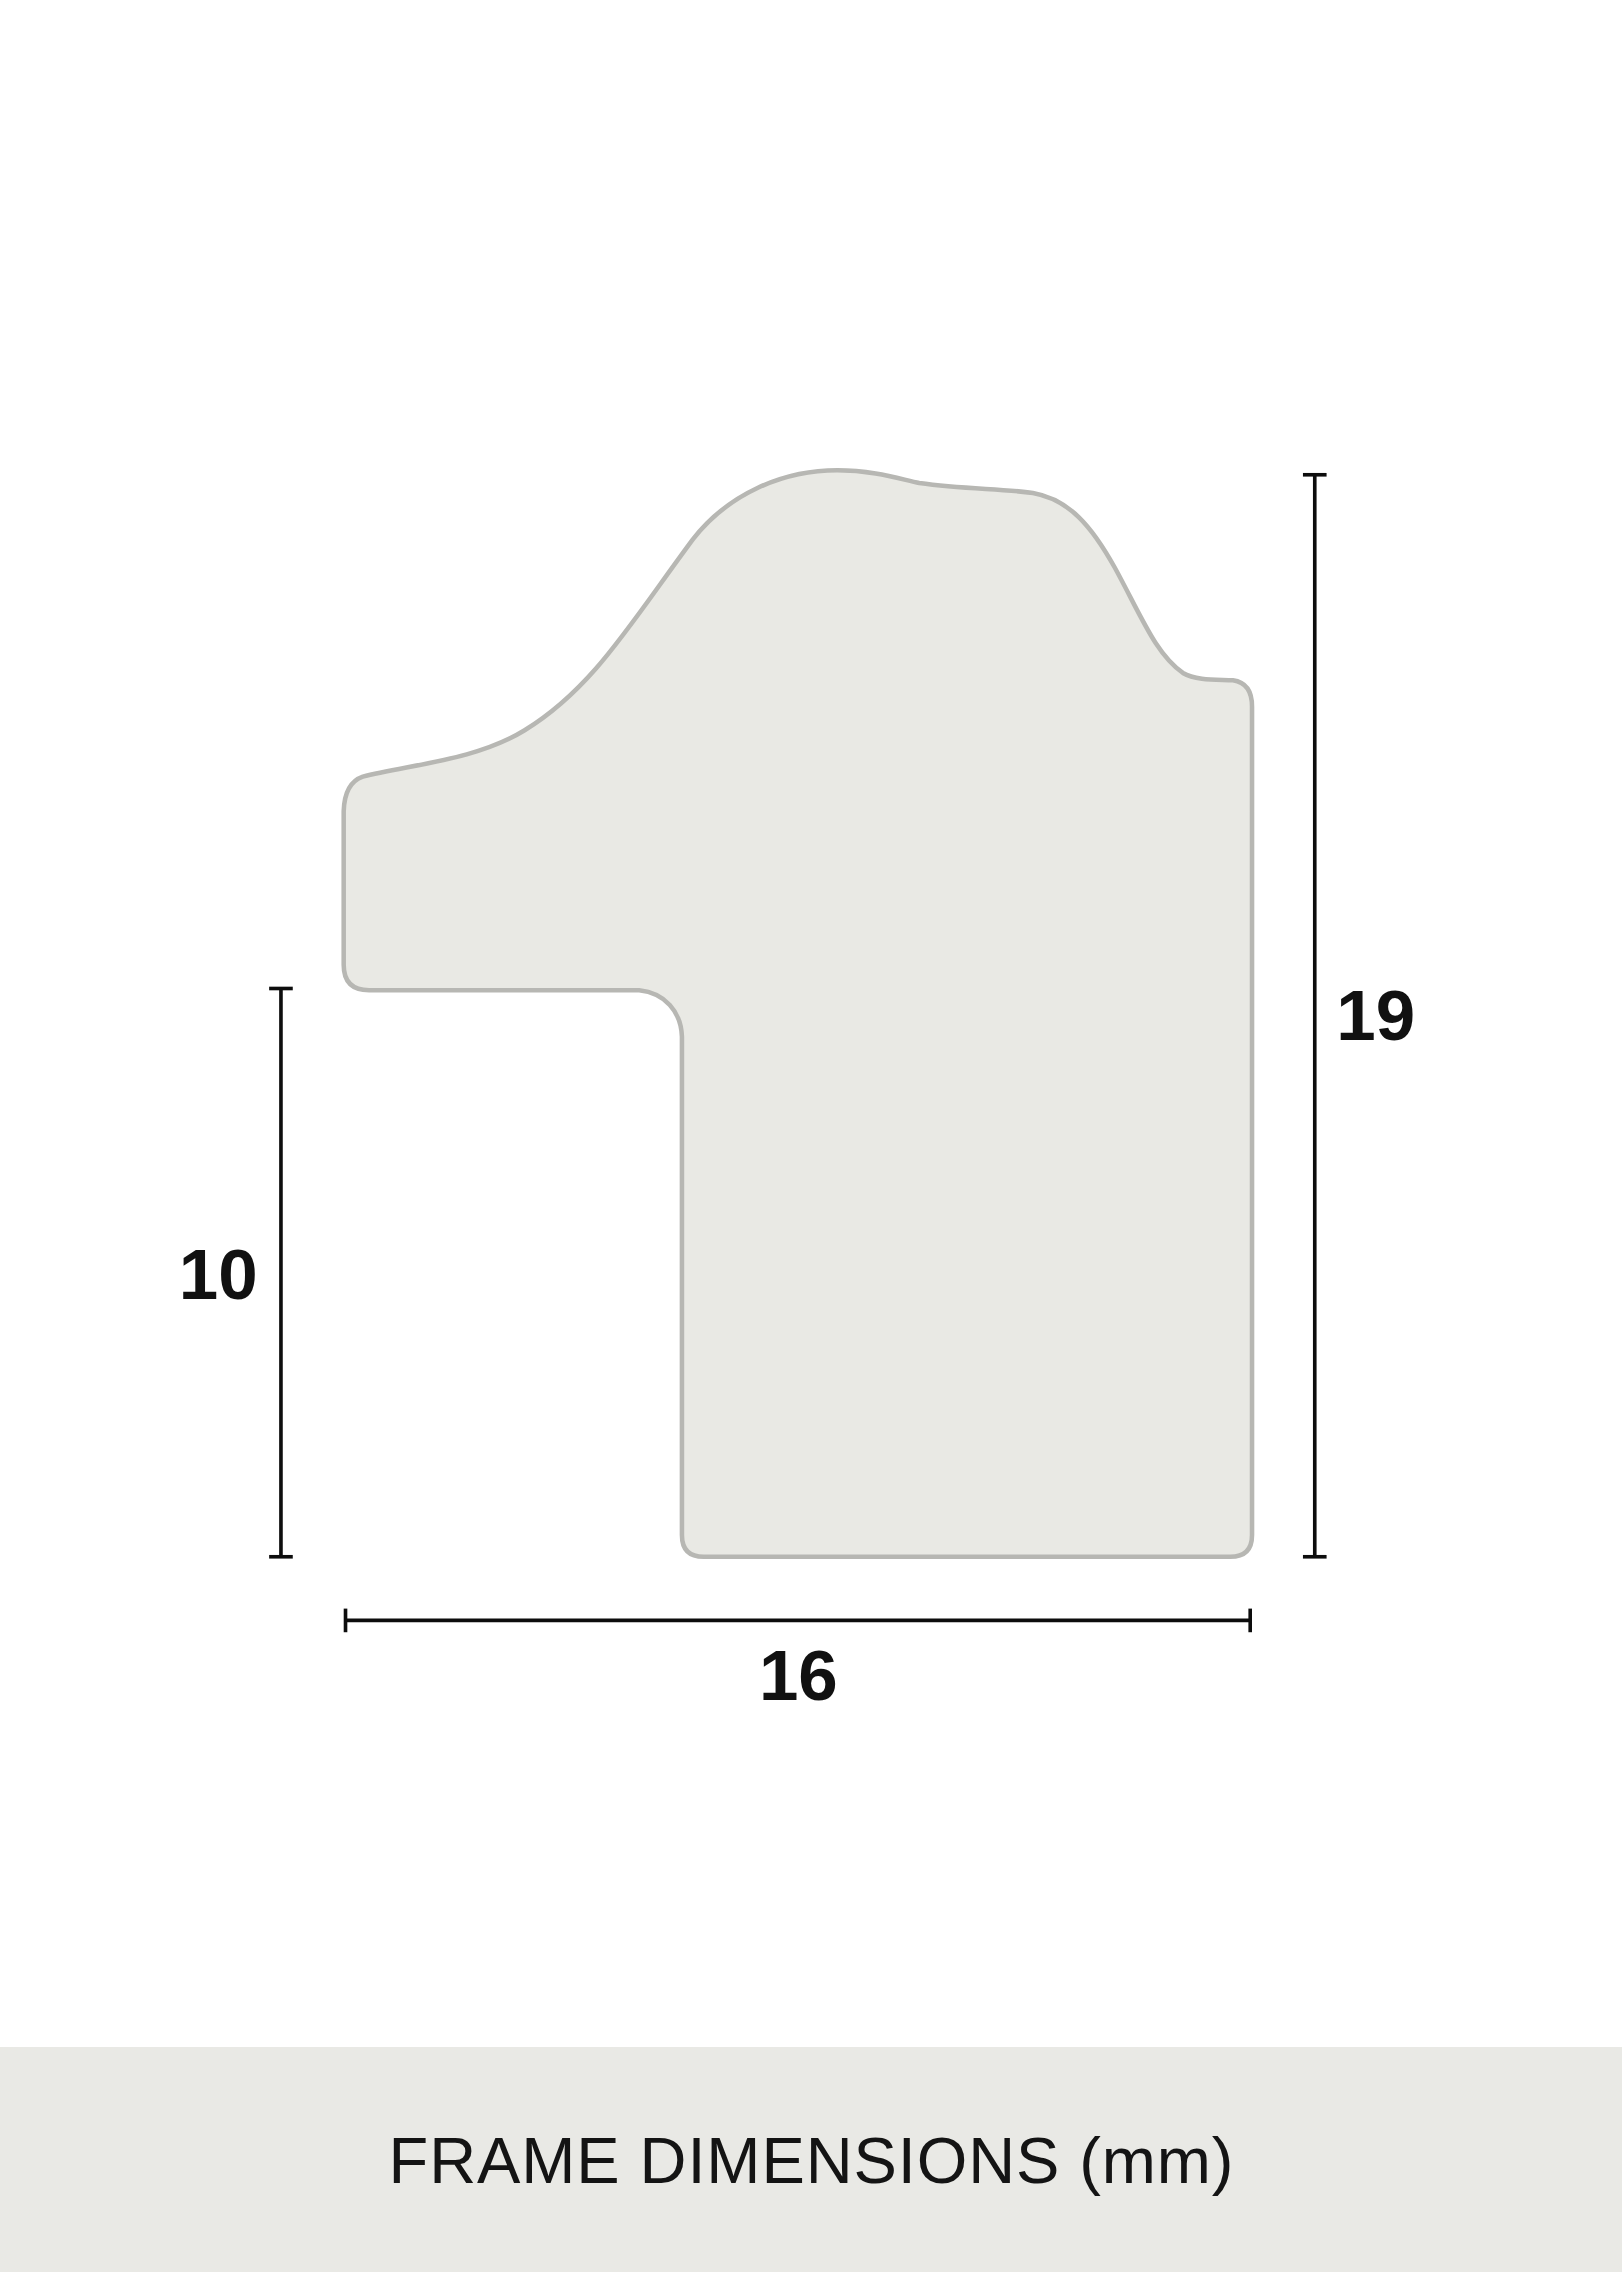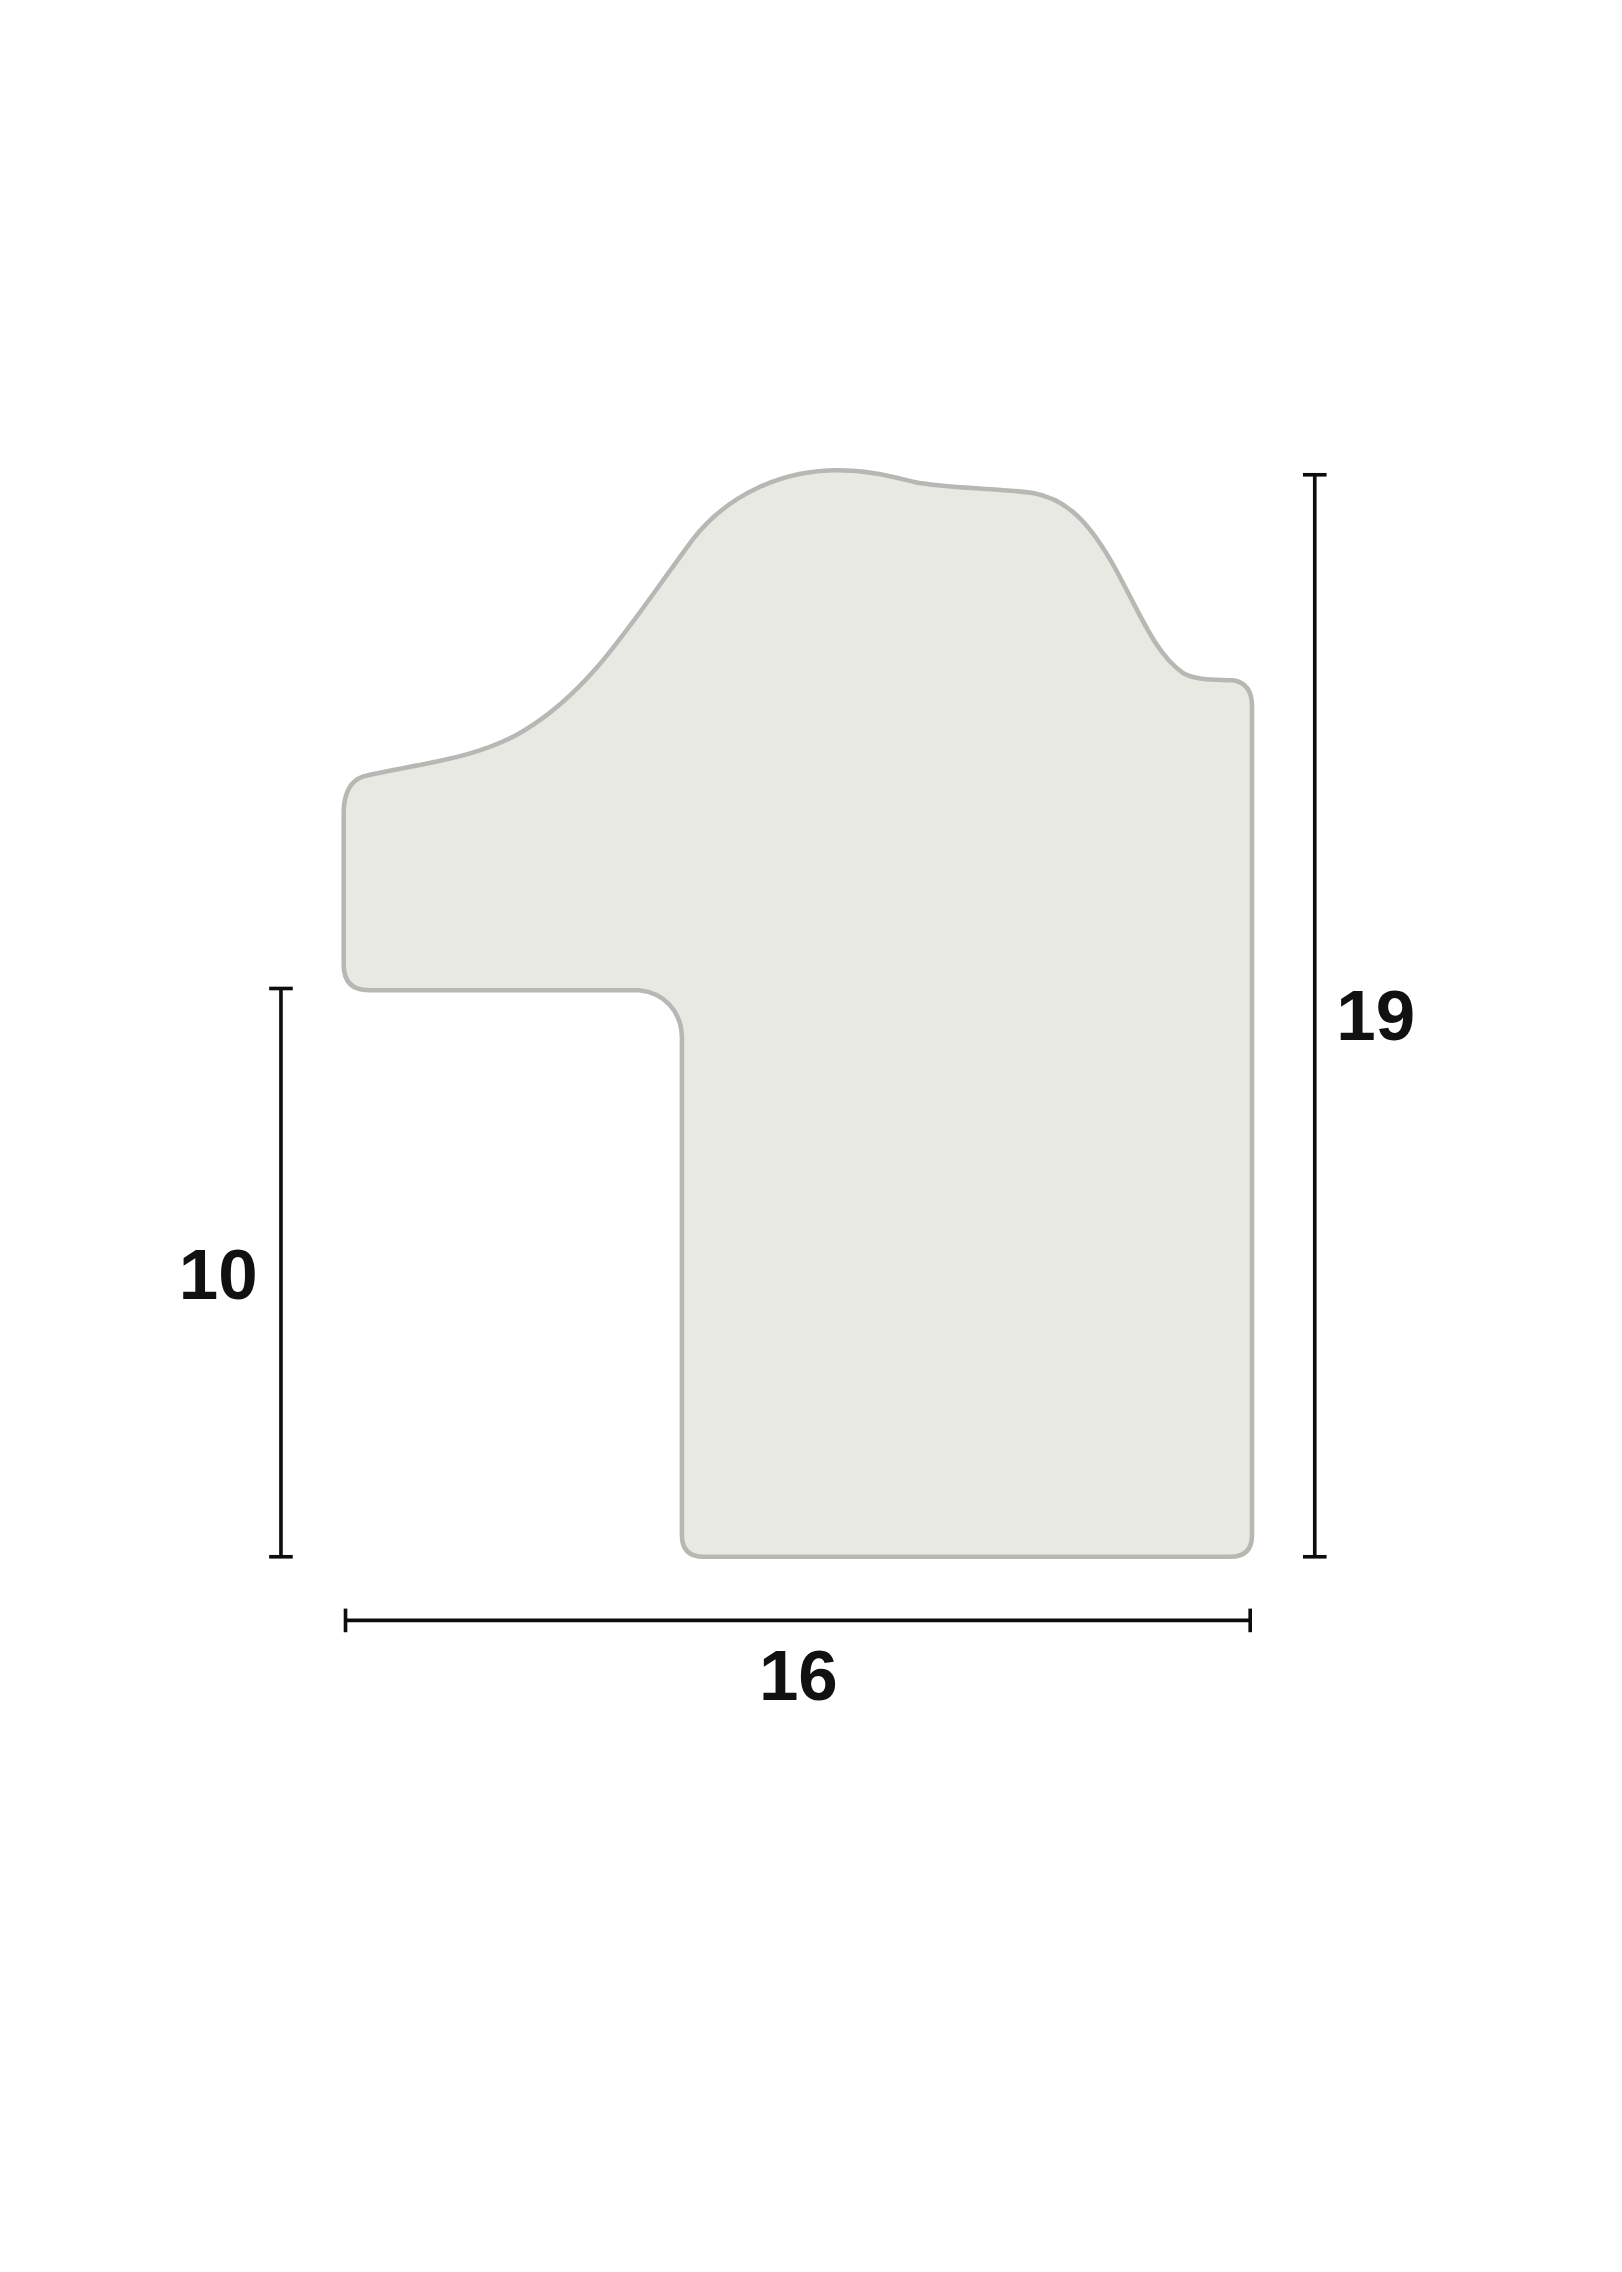--- a/index.html
+++ b/index.html
@@ -93,15 +93,18 @@
     </g>
 
     <g>
       <line class="dim-line" x1="380" y1="1782" x2="1375" y2="1782"></line>
       <line class="dim-line" x1="380" y1="1769" x2="380" y2="1795"></line>
       <line class="dim-line" x1="1375" y1="1769" x2="1375" y2="1795"></line>
       <text class="dim-label" x="878" y="1870">16</text>
     </g>
   </svg>
 
+  <div class="footer-bar">
+    <span class="footer-caption">FRAME DIMENSIONS (mm)</span>
+  </div>
 
 </div>
 
 
 </body></html>

